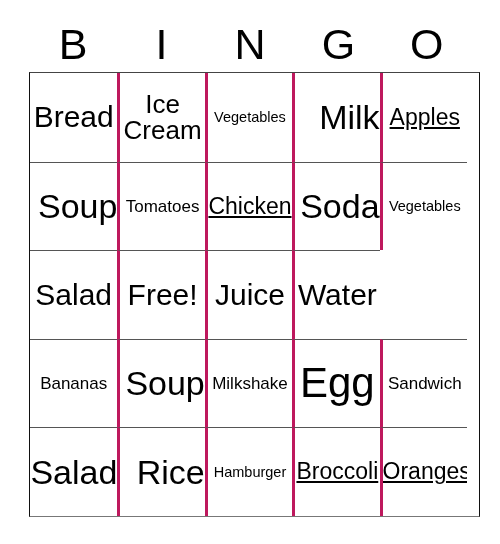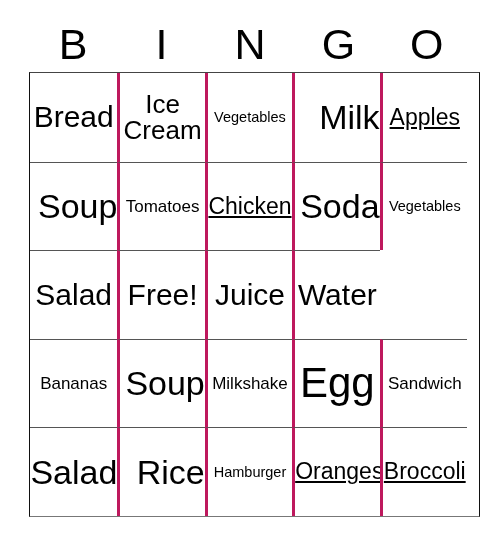--- a/index.html
+++ b/index.html
@@ -185,21 +185,21 @@
         <div class="cell fs-xl">
           <span class="cell-text">Salad</span>
         </div>
         <div class="cell fs-xl">
           <span class="cell-text">Rice</span>
         </div>
         <div class="cell fs-tiny">
           <span class="cell-text">Hamburger</span>
         </div>
         <div class="cell fs-sm">
+          <span class="cell-text">Broccoli</span>
+        </div>
+        <div class="cell fs-sm">
           <span class="cell-text">Oranges</span>
         </div>
-        <div class="cell fs-sm">
-          <span class="cell-text">Broccoli</span>
-        </div>
       </div>
     </div>
 
 </div>
 
 </body></html>

